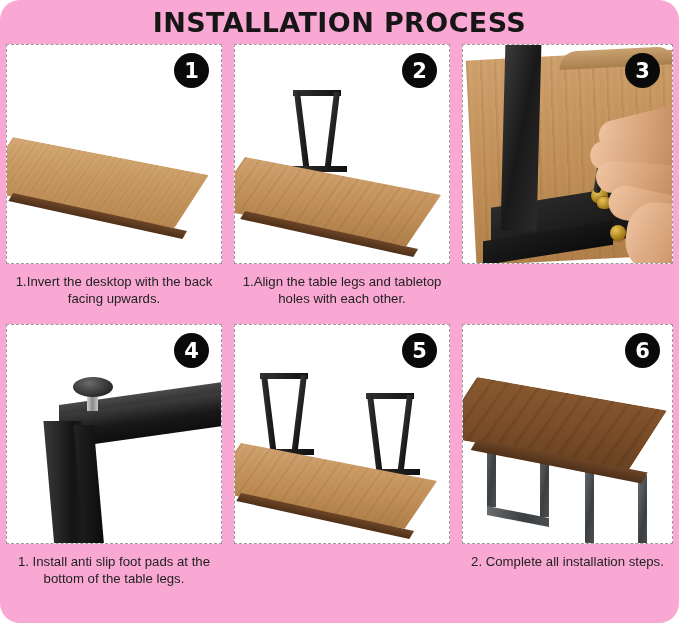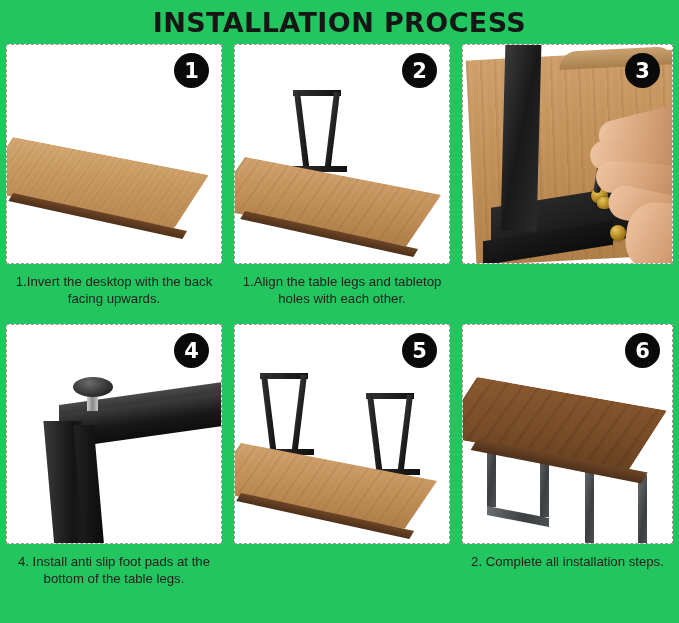--- a/index.html
+++ b/index.html
@@ -10,21 +10,22 @@
     height: 623px;
     background: #ffffff;
     font-family: "Liberation Sans", sans-serif;
     overflow: hidden;
   }
 
   .sheet {
     width: 679px;
     height: 623px;
     position: relative;
-    background: #22c55e;
+    background: #f9a8d4;
+    border-radius: 20px;
   }
 
   
   .title {
     text-align: center;
     font-size: 27px;
     font-weight: bold;
     letter-spacing: 0.4px;
     color: #161616;
     padding-top: 3px;
@@ -384,21 +385,21 @@
         <div class="badge">4</div>
         <div class="scene">
           <div class="pad-cap"></div>
           <div class="pad-stem"></div>
           <div class="p4-hbar-top"></div>
           <div class="p4-hbar"></div>
           <div class="p4-vbar"></div>
           <div class="p4-vbar-side"></div>
         </div>
       </div>
-      <div class="caption">4. Install anti slip foot pads at the bottom of the table legs.</div>
+      <div class="caption">1. Install anti slip foot pads at the bottom of the table legs.</div>
     </div>
 
     <div class="cell">
       <div class="panel">
         <div class="badge">5</div>
         <div class="scene">
           <div class="leg-frame p5-legA">
             <div class="bar top-bar"></div>
             <div class="bar left-bar"></div>
             <div class="bar right-bar"></div>

